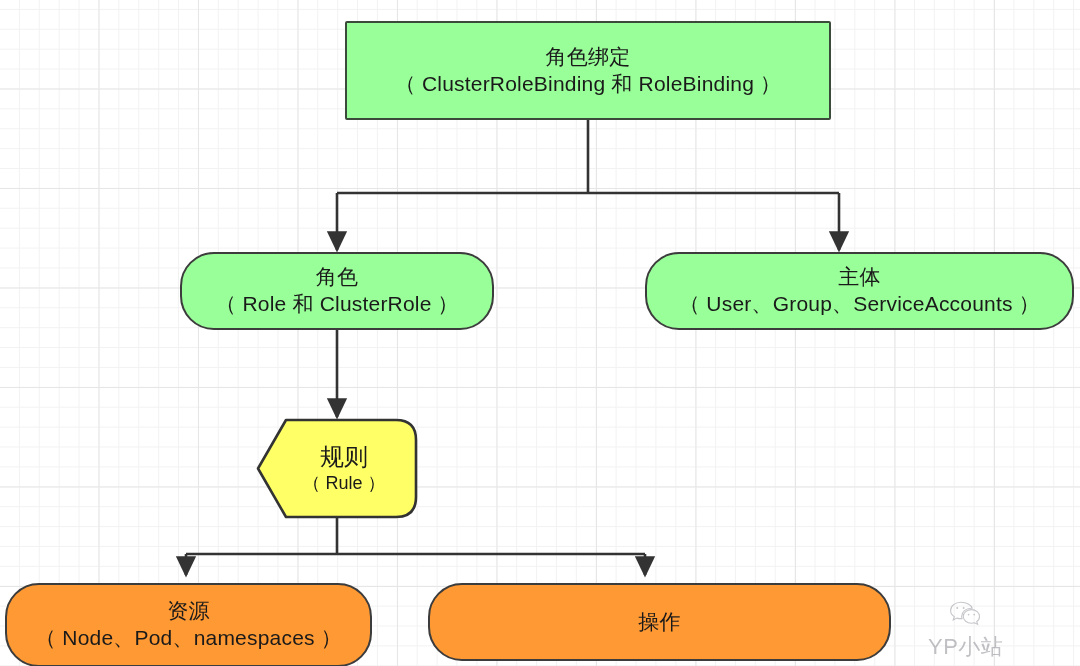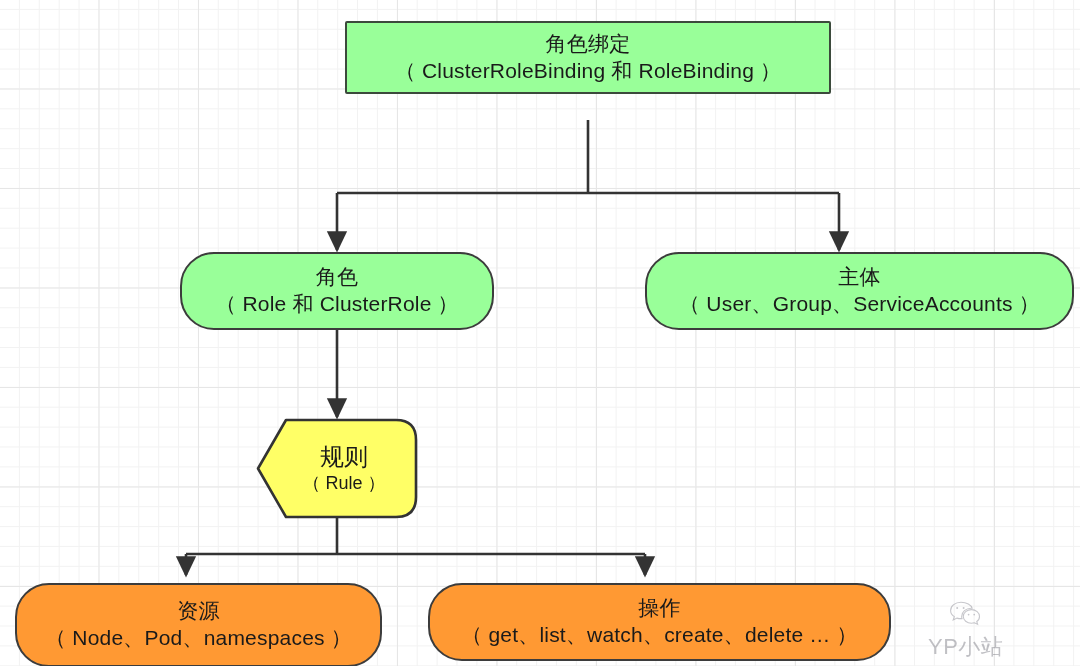--- a/index.html
+++ b/index.html
@@ -125,21 +125,21 @@
     <path d="M337,330 L337,417" stroke="#333333" stroke-width="2.6" fill="none" marker-end="url(#arrowhead)"></path>
 
     <g>
       <path d="M337,518 L337,554" stroke="#333333" stroke-width="2.6" fill="none"></path>
       <path d="M186,554 L645,554" stroke="#333333" stroke-width="2.6" fill="none"></path>
     </g>
     <path d="M186,554 L186,575" stroke="#333333" stroke-width="2.6" fill="none" marker-end="url(#arrowhead)"></path>
     <path d="M645,554 L645,575" stroke="#333333" stroke-width="2.6" fill="none" marker-end="url(#arrowhead)"></path>
   </svg>
 
-  <div class="node rect-node" style="left:345px; top:21px; width:486px; height:73px; background:#99ff99;">
+  <div class="node rect-node" style="left:345px; top:21px; width:486px; height:99px; background:#99ff99;">
     <div class="line1">角色绑定</div>
     <div class="line2">（ ClusterRoleBinding 和 RoleBinding ）</div>
   </div>
 
   <div class="node round-node" style="left:645px; top:252px; width:429px; height:78px; background:#99ff99;">
     <div class="line1">主体</div>
     <div class="line2">（ User、Group、ServiceAccounts ）</div>
   </div>
 
   <div class="node round-node" style="left:180px; top:252px; width:314px; height:78px; background:#99ff99;">
@@ -150,28 +150,27 @@
   <div class="hex-wrap" style="left:256px; top:418px; width:162px; height:101px;">
     <svg class="hex-svg" width="162" height="101" viewBox="0 0 162 101">
       <path d="M30,2 L140,2 Q160,2 160,22 L160,79 Q160,99 140,99 L30,99 L2,50.5 Z" fill="#ffff66" stroke="#333333" stroke-width="2.6" stroke-linejoin="round"></path>
     </svg>
     <div class="hex-label">
       <div class="line1">规则</div>
       <div class="line2">（ Rule ）</div>
     </div>
   </div>
 
-  <div class="node round-node" style="left:15px; top:583px; width:367px; height:84px; background:#ff9933;">
+  <div class="node round-node" style="left:5px; top:583px; width:367px; height:84px; background:#ff9933;">
     <div class="line1">资源</div>
     <div class="line2">（ Node、Pod、namespaces ）</div>
   </div>
 
   <div class="node round-node" style="left:428px; top:583px; width:463px; height:78px; background:#ff9933;">
     <div class="line1">操作</div>
-    <div class="line2">（ get、list、watch、create、delete … ）</div>
   </div>
 
   <div class="watermark" style="left:928px; top:600px;flex-direction:column;">
     <svg width="34" height="26" viewBox="0 0 34 26">
       <path d="M12,2.2 C6.2,2.2 1.6,5.9 1.6,10.4 C1.6,12.9 3.0,15.1 5.3,16.6
                L4.2,20.0 L8.0,18.1 C9.2,18.45 10.6,18.65 12,18.65
                C12.35,18.65 12.7,18.63 13.05,18.6
                C12.8,17.9 12.67,17.15 12.67,16.38
                C12.67,11.85 16.9,8.2 22.1,8.2
                C22.45,8.2 22.8,8.22 23.15,8.25

